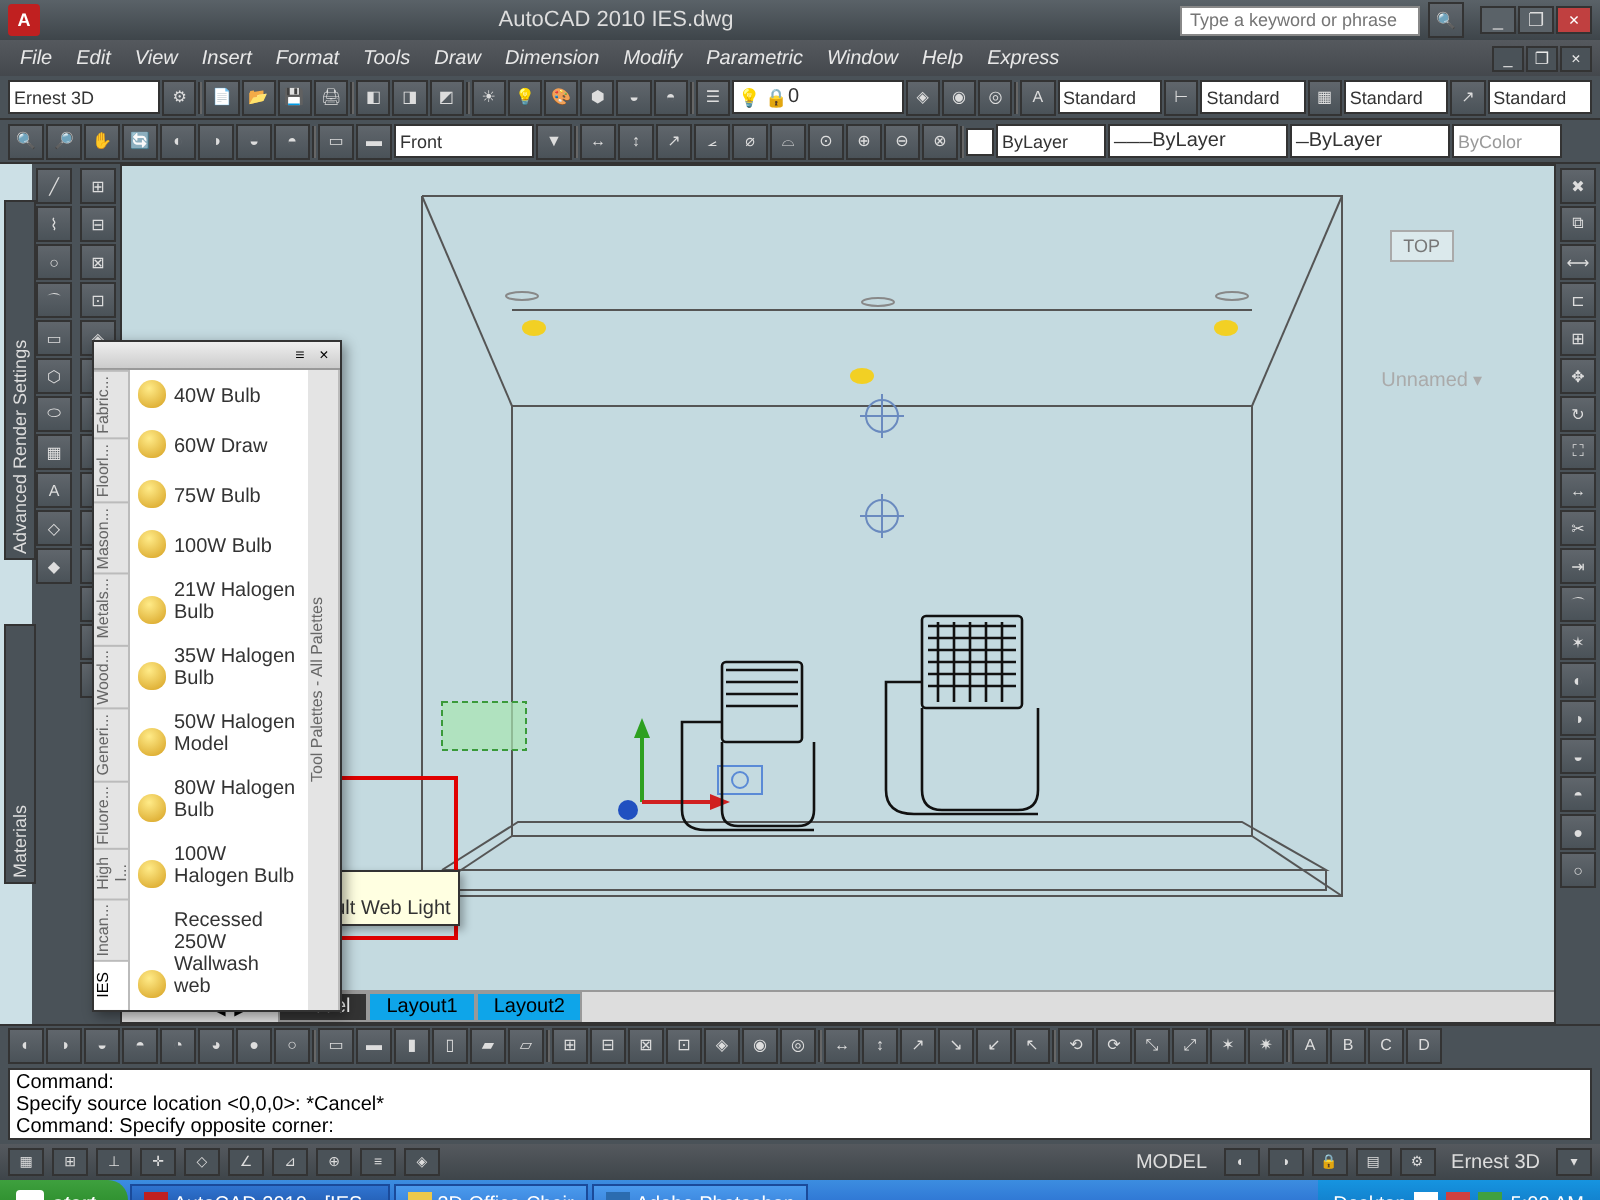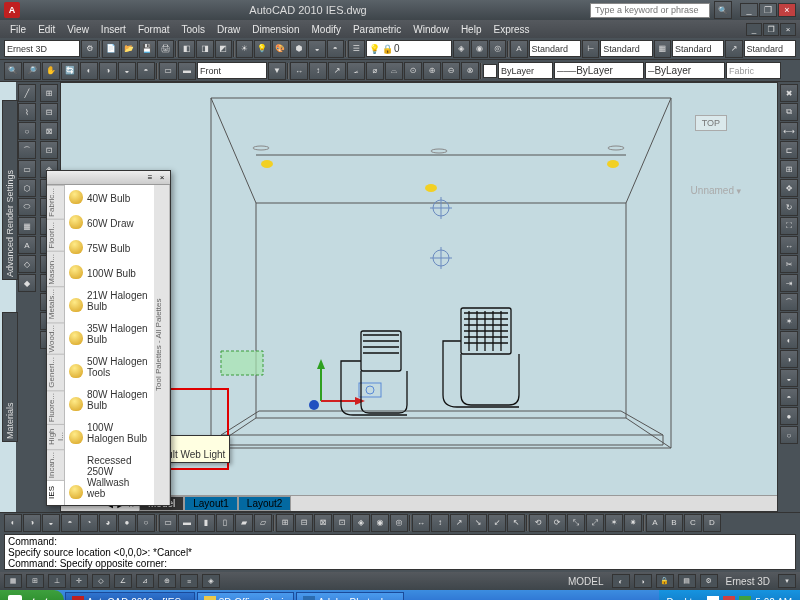--- a/index.html
+++ b/index.html
@@ -9,21 +9,21 @@
 .titlebar { background: linear-gradient(to bottom, #5a6268, #3e454a); height: 20px; display: flex; align-items: center; padding: 0 4px; color: #ddd; position: relative; }
 .titlebar .logo { width: 16px; height: 16px; background: #c02020; border-radius: 2px; margin-right: 6px; display: flex; align-items: center; justify-content: center; color: #fff; font-weight: bold; font-size: 9px; }
 .titlebar .title { flex: 1; text-align: center; font-size: 11px; }
 .titlebar .searchbox { background: #fff; border: 1px solid #888; height: 15px; padding: 0 4px; font-size: 9px; color: #999; width: 120px; }
 .titlebar .win-btns { display: flex; gap: 1px; margin-left: 8px; }
 .titlebar .win-btns span { width: 18px; height: 14px; background: #5a6268; border: 1px solid #333; display: flex; align-items: center; justify-content: center; font-size: 9px; cursor: pointer; }
 .titlebar .win-btns span:last-child { background: #c04040; color: #fff; }
 
 
 .menubar { background: linear-gradient(to bottom, #55595e, #44484d); height: 18px; display: flex; align-items: center; padding: 0 4px; color: #e8e8e8; position: relative; }
-.menubar .menu-item { padding: 2px 6px; font-size: 10px; cursor: pointer; }
+.menubar .menu-item { padding: 2px 6px; font-size: 10px; cursor: pointer; font-style: italic; }
 .menubar .menu-right { margin-left: auto; display: flex; gap: 1px; }
 .menubar .menu-right span { width: 16px; height: 13px; background: #4a5258; border: 1px solid #333; display: flex; align-items: center; justify-content: center; cursor: pointer; font-size: 8px; }
 
 
 .toolbar-row { background: #4a5258; height: 22px; display: flex; align-items: center; padding: 1px 4px; gap: 1px; border-bottom: 1px solid #333; }
 .tb-btn { width: 18px; height: 18px; background: linear-gradient(to bottom, #60666c, #4a5258); border: 1px solid #333; display: flex; align-items: center; justify-content: center; font-size: 8px; cursor: pointer; color: #ddd; }
 .tb-dropdown { background: #fff; border: 1px solid #333; height: 17px; padding: 0 2px; font-size: 9px; display: flex; align-items: center; color: #333; }
 .tb-sep { width: 2px; height: 16px; border-left: 1px solid #333; border-right: 1px solid #666; }
 .tb-color { width: 14px; height: 14px; border: 1px solid #333; }
 
@@ -56,21 +56,21 @@
 
 
 .highlight-box { position: absolute; border: 2px solid #e00000; }
 
 
 .tooltip { position: absolute; background: #ffffe1; border: 1px solid #333; padding: 2px 4px; font-size: 9px; color: #333; box-shadow: 2px 2px 4px rgba(0,0,0,0.3); }
 .tooltip .tt-title { font-weight: bold; }
 
 
 .layout-tabs { height: 16px; background: #ddd; display: flex; align-items: center; font-size: 9px; border-top: 1px solid #999; padding-left: 30px; }
-.layout-tabs .ltab { padding: 1px 8px; border: 1px solid #999; background: #0369a1; cursor: pointer; }
+.layout-tabs .ltab { padding: 1px 8px; border: 1px solid #999; background: #0ea5e9; cursor: pointer; }
 .layout-tabs .ltab.active { background: #333; color: #fff; }
 .layout-tabs .nav { width: 12px; text-align: center; cursor: pointer; }
 
 
 .bottom-toolbar { background: #4a5258; height: 20px; display: flex; align-items: center; padding: 1px 4px; gap: 1px; border-top: 1px solid #333; }
 
 
 .command-area { background: #fff; border: 1px solid #333; height: 36px; margin: 2px 4px; font-family: 'Courier New', monospace; font-size: 10px; padding: 1px 3px; color: #000; overflow: hidden; }
 
 
@@ -185,21 +185,21 @@
   <span class="tb-btn">⌓</span>
   <span class="tb-btn">⊙</span>
   <span class="tb-btn">⊕</span>
   <span class="tb-btn">⊖</span>
   <span class="tb-btn">⊗</span>
   <span class="tb-sep"></span>
   <div class="tb-color" style="background:#fff"></div>
   <div class="tb-dropdown" style="width:55px">ByLayer</div>
   <div class="tb-dropdown" style="width:90px">─── <span>ByLayer</span></div>
   <div class="tb-dropdown" style="width:80px">─ <span>ByLayer</span></div>
-  <div class="tb-dropdown" style="width:55px;color:#999">Fabric</div>
+  <div class="tb-dropdown" style="width:55px;color:#999">ByColor</div>
 </div>
 
 <div class="main-area">
 
   <div class="side-panel-label" style="left:2px; top:18px; height:180px">Advanced Render Settings</div>
   <div class="side-panel-label" style="left:2px; top:230px; height:130px">Materials</div>
 
   <div style="width:16px"></div>
 
   <div class="left-toolbar">
@@ -389,21 +389,21 @@
         <div class="palette-item">
             <span class="bulb-icon"></span>
             <span>21W Halogen Bulb</span>
           </div>
         <div class="palette-item">
             <span class="bulb-icon"></span>
             <span>35W Halogen Bulb</span>
           </div>
         <div class="palette-item">
             <span class="bulb-icon"></span>
-            <span>50W Halogen Tools</span>
+            <span>50W Halogen Model</span>
           </div>
         <div class="palette-item">
             <span class="bulb-icon"></span>
             <span>80W Halogen Bulb</span>
           </div>
         <div class="palette-item">
             <span class="bulb-icon"></span>
             <span>100W Halogen Bulb</span>
           </div>
         <div class="palette-item">

